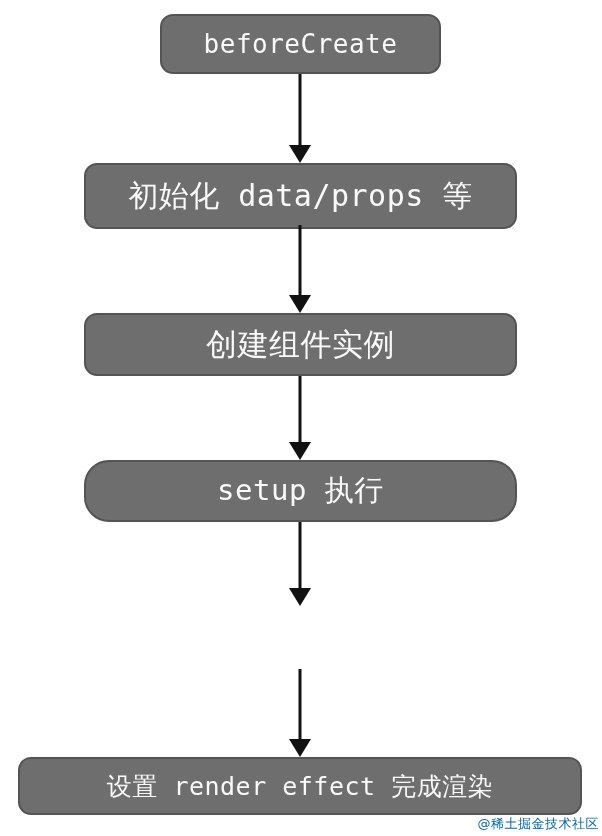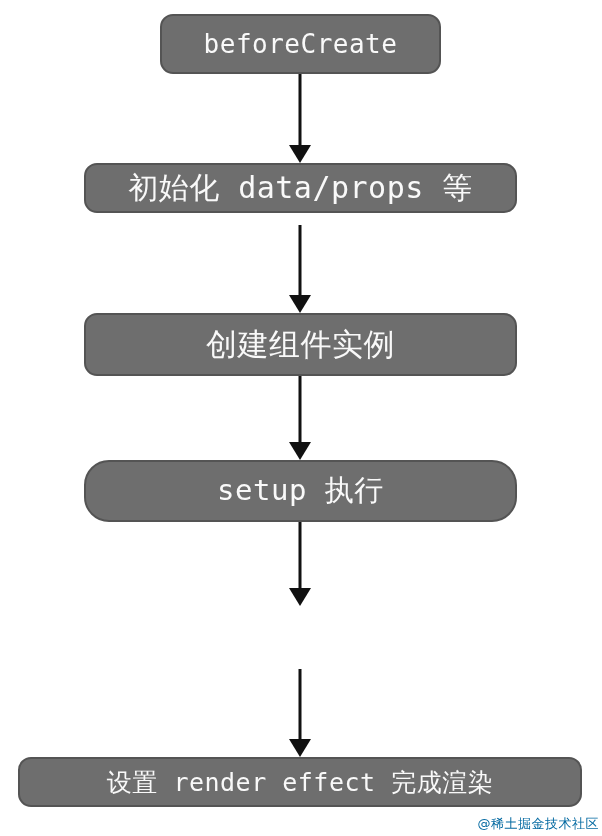--- a/index.html
+++ b/index.html
@@ -23,25 +23,25 @@
     box-sizing: border-box;
     color: #f9f9f9;
     display: flex;
     align-items: center;
     justify-content: center;
     text-align: center;
     white-space: nowrap;
     letter-spacing: 0.5px;
   }
   #node-1 { left: 160px; top: 14px;  width: 281px; height: 60px; font-size: 26px; }
-  #node-2 { left: 84px;  top: 163px; width: 433px; height: 50px; font-size: 30px; }
+  #node-2 { left: 84px;  top: 163px; width: 433px; height: 66px; font-size: 30px; }
   #node-3 { left: 84px;  top: 313px; width: 433px; height: 63px; font-size: 31px; }
   #node-4 { left: 84px;  top: 460px; width: 433px; height: 62px; font-size: 29px; border-radius: 25px; }
   #node-5 { left: 84px;  top: 606px; width: 433px; height: 63px; font-size: 26px; }
-  #node-6 { left: 18px;  top: 757px; width: 564px; height: 50px; font-size: 25px; }
+  #node-6 { left: 18px;  top: 757px; width: 564px; height: 58px; font-size: 25px; }
   .arrow {
     position: absolute;
     left: 289px;
     width: 22px;
   }
   .arrow .shaft {
     position: absolute;
     left: 50%;
     transform: translateX(-50%);
     top: 0;

